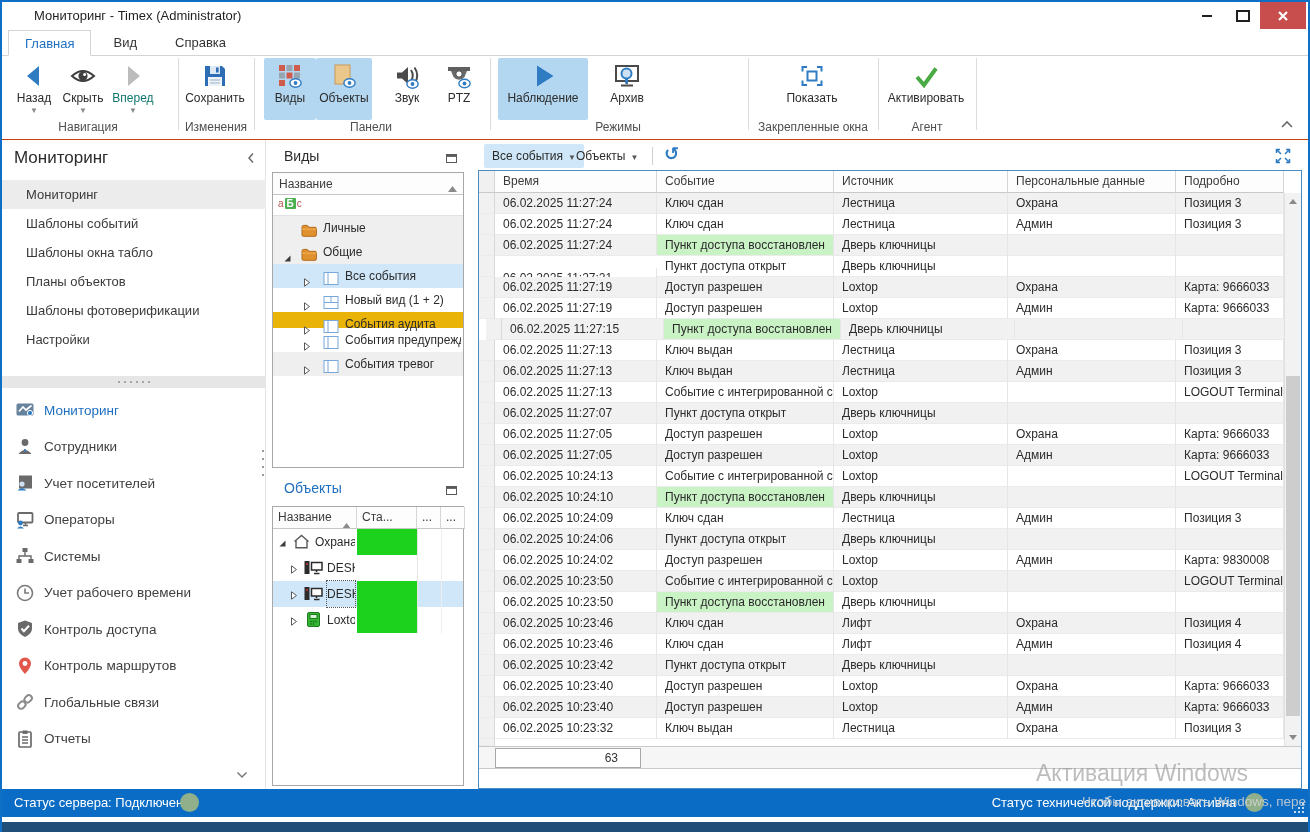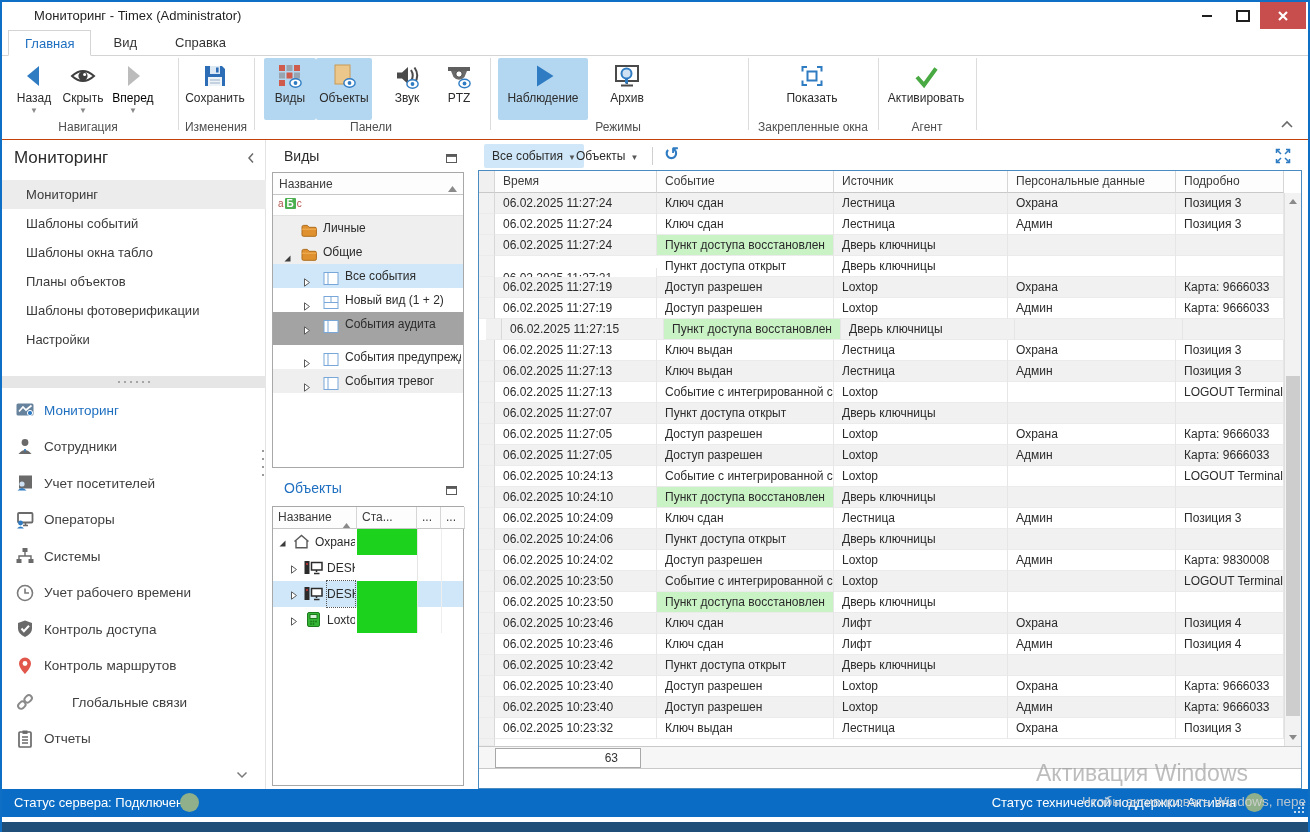--- a/index.html
+++ b/index.html
@@ -25,21 +25,21 @@
   .tab{position:relative;float:left;height:25px;line-height:25px;padding:0 16px;font-size:13px;color:#333;margin-left:6px;}
   .tab.active{color:#1e6fc0;border:1px solid #d4d4d4;border-bottom:1px solid #fff;background:#fff;height:26px;box-sizing:border-box;}
   
   #ribbon{position:absolute;left:2px;top:56px;width:1306px;height:83px;background:#fff;border-bottom:1px solid #c2410c;}
   .rgroup-sep{position:absolute;top:2px;width:1px;height:72px;background:#dcdcdc;}
   .rgroup-label{position:absolute;top:64px;transform:translateX(-50%);font-size:12px;color:#4f4f4f;white-space:nowrap;}
   .rbtn{position:absolute;top:2px;height:62px;text-align:center;border-radius:2px;}
   .rbtn.sel{background:#b4d7f1;}
   .rbtn .ric{display:block;margin:4px auto 1px;width:28px;height:28px;}
   .rbtn .rlab{font-size:12px;color:#2b2b2b;white-space:nowrap;}
-  .rbtn.dis .rlab{color:#000000;}
+  .rbtn.dis .rlab{color:#0f766e;}
   .rbtn .drop{display:block;font-size:8px;color:#8a8a8a;line-height:8px;margin-top:2px;}
   #ribbon-collapse{position:absolute;left:1278px;top:62px;width:14px;height:10px;}
   
   #sidebar{position:absolute;left:2px;top:140px;width:264px;height:649px;background:#fff;border-right:1px solid #e3e3e3;box-sizing:border-box;}
   #sb-title{position:absolute;left:12px;top:8px;font-size:17px;color:#2b2b2b;}
   #sb-collapse{position:absolute;left:244px;top:12px;width:10px;height:12px;}
   .sb-item{position:absolute;left:0;width:264px;height:29px;line-height:29px;padding-left:24px;box-sizing:border-box;font-size:13px;color:#3a3a3a;}
   .sb-item.sel{background:#ececec;}
   #sb-splitter{position:absolute;left:0;top:236px;width:264px;height:12px;background:#e6e6e6;display:flex;align-items:center;justify-content:center;gap:4px;}
   #sb-splitter i{width:2px;height:2px;background:#8f8f8f;border-radius:50%;}
@@ -287,21 +287,21 @@
             </svg></span>
           <span class="nlab">Контроль доступа</span>
         </div>
         <div class="nav-item" style="top: 507.5px;">
           <span class="nic"><svg width="100%" height="100%" viewBox="0 0 20 20">
               <path d="M10 1.5 a6 6 0 0 1 6 6 c0 4.4 -6 10.5 -6 10.5 s-6 -6.1 -6 -10.5 a6 6 0 0 1 6 -6 z" fill="#e2574c"></path>
               <circle cx="10" cy="7.5" r="2.4" fill="#fff"></circle>
             </svg></span>
           <span class="nlab">Контроль маршрутов</span>
         </div>
-        <div class="nav-item" style="top: 544px; gap: 28px;">
+        <div class="nav-item" style="top: 544px;">
           <span class="nic"><svg width="100%" height="100%" viewBox="0 0 20 20">
               <g fill="none" stroke="#8a8a8a" stroke-width="1.9" transform="rotate(-45 10 10)">
                 <rect x="1.5" y="7" width="8" height="6" rx="3"></rect>
                 <rect x="10.5" y="7" width="8" height="6" rx="3"></rect>
               </g>
             </svg></span>
           <span class="nlab">Глобальные связи</span>
         </div>
         <div class="nav-item" style="top: 580.5px;">
           <span class="nic"><svg width="100%" height="100%" viewBox="0 0 20 20">
@@ -376,21 +376,21 @@
         <div class="trow" style="height: 24px; line-height: 24px;">
           <span style="position: absolute; left: 30px; top: 7px; width: 9px; height: 9px;"><svg width="100%" height="100%" viewBox="0 0 9 9">
               <path d="M1.5 0.8 L6.5 4.5 L1.5 8.2 Z" fill="#fff" stroke="#5a5a5a"></path>
             </svg></span>
           <span style="position: absolute; left: 50px; top: 5px; width: 16px; height: 13px;"><svg width="100%" height="100%" viewBox="0 0 15 13">
               <rect x="0.5" y="0.5" width="14" height="12" fill="#fff" stroke="#7aa7d9"></rect>
               <path d="M0.5 6.5 h14 M7.5 0.5 V6.5" stroke="#7aa7d9"></path>
             </svg></span>
           <span class="tlab" style="position: absolute; left: 72px; top: 0px; right: 2px;">Новый вид (1 + 2)</span>
         </div>
-        <div class="trow" style="height: 33px; line-height: 24px; background: #a3a3a3;">
+        <div class="trow" style="height: 16px; line-height: 24px; background: #eab308;">
           <span style="position: absolute; left: 30px; top: 7px; width: 9px; height: 9px;"><svg width="100%" height="100%" viewBox="0 0 9 9">
               <path d="M1.5 0.8 L6.5 4.5 L1.5 8.2 Z" fill="#fff" stroke="#5a5a5a"></path>
             </svg></span>
           <span style="position: absolute; left: 50px; top: 5px; width: 16px; height: 13px;"><svg width="100%" height="100%" viewBox="0 0 15 13">
               <rect x="0.5" y="0.5" width="14" height="12" fill="#fff" stroke="#7aa7d9"></rect>
               <path d="M4.5 0.5 V12.5" stroke="#7aa7d9"></path>
             </svg></span>
           <span class="tlab" style="position: absolute; left: 72px; top: 0px; right: 2px;">События аудита</span>
         </div>
         <div class="trow" style="height: 24px; line-height: 24px;">

